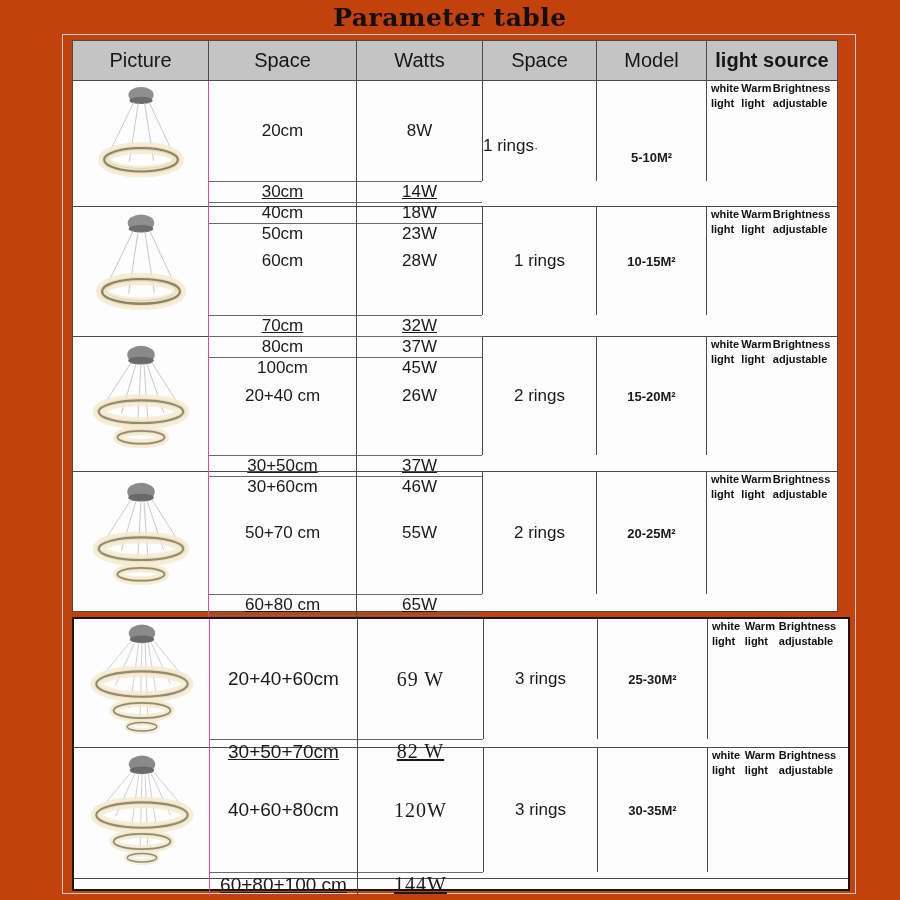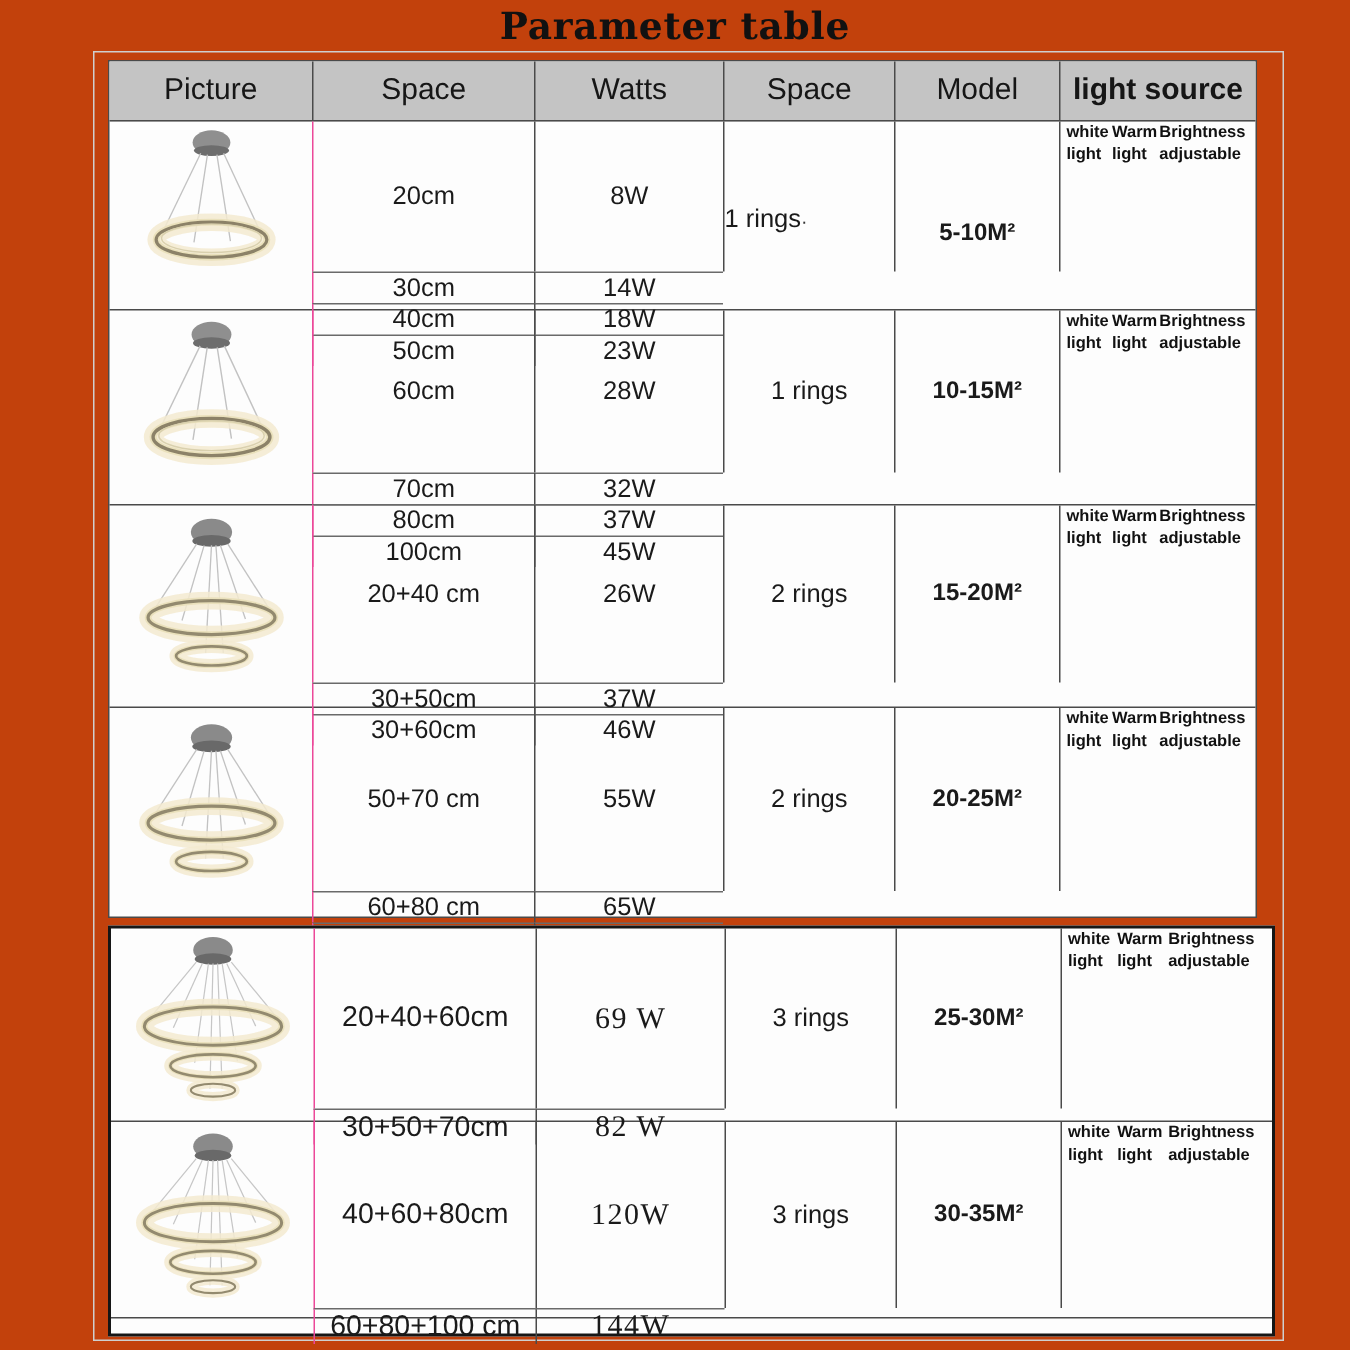--- a/index.html
+++ b/index.html
@@ -29,25 +29,25 @@
   .g5 { height:128px; } .g6 { height:132px; border-bottom:1px solid #4a4a4a; }
   .group + .group { border-top:1px solid #4a4a4a; }
 
   .cell { display:flex; align-items:center; justify-content:center; }
   .c-pic   { grid-column:1; grid-row:1/-1; }
   .c-size  { grid-column:2; border-left:1px solid #ec4899; font-size:17px; }
   .c-watts { grid-column:3; border-left:1px solid #4a4a4a; font-size:17px; }
   .c-model { grid-column:4; grid-row:1/-1; border-left:1px solid #4a4a4a; font-size:17px;
              flex-direction:row; }
   .c-space { grid-column:5; grid-row:1/-1; border-left:1px solid #4a4a4a;
-             font-size:16px; font-weight:bold; }
+             font-size:13px; font-weight:bold; }
   .c-light { grid-column:6; grid-row:1/-1; border-left:1px solid #4a4a4a;
              flex-direction:row; align-items:flex-start; justify-content:center;
              padding-left:4px; font-size:11px; font-weight:bold; line-height:1.35; color:#111; }
-  .r1 { grid-row:1; } .r2 { grid-row:2; } .r3 { grid-row:3;text-align:right; } .r4 { grid-row:4; }
+  .r1 { grid-row:1; } .r2 { grid-row:2;text-decoration:underline; } .r3 { grid-row:3;text-align:right; } .r4 { grid-row:4; }
   .sep { border-top:1px solid #6a6a6a; }
 
   .serif-watts { font-family:"Liberation Serif","DejaVu Serif",serif; font-size:20px; letter-spacing:1px; }
   .big-size { font-size:19px; }
 
   .model-high { justify-content:flex-start; padding-top:30px; }
   .space-low  { align-items:flex-end; padding-bottom:16px; }
   .model-mark { font-size:13px; color:#333; line-height:8px; margin-right:34px; margin-top:4px; }
 
   .lamp { display:block; }

